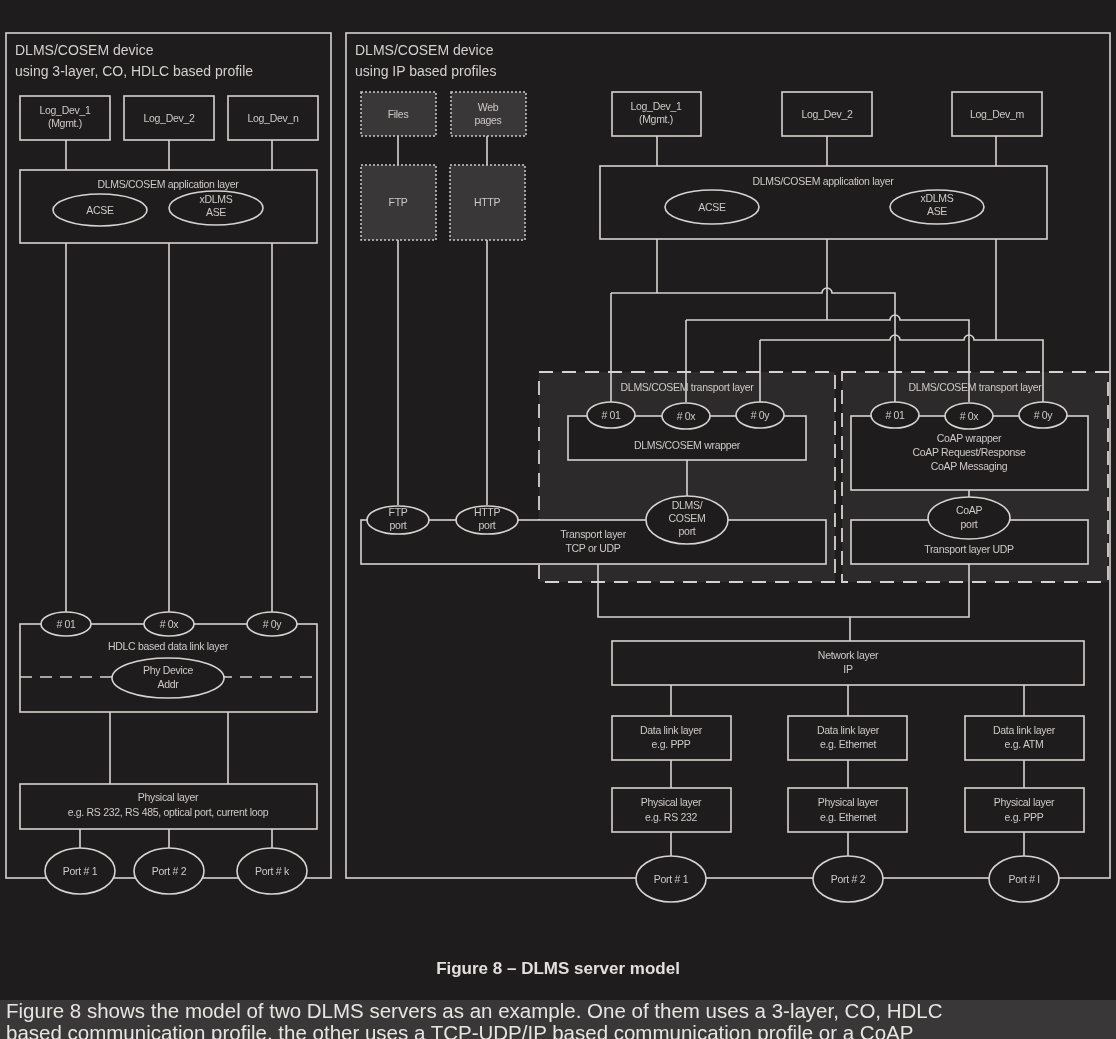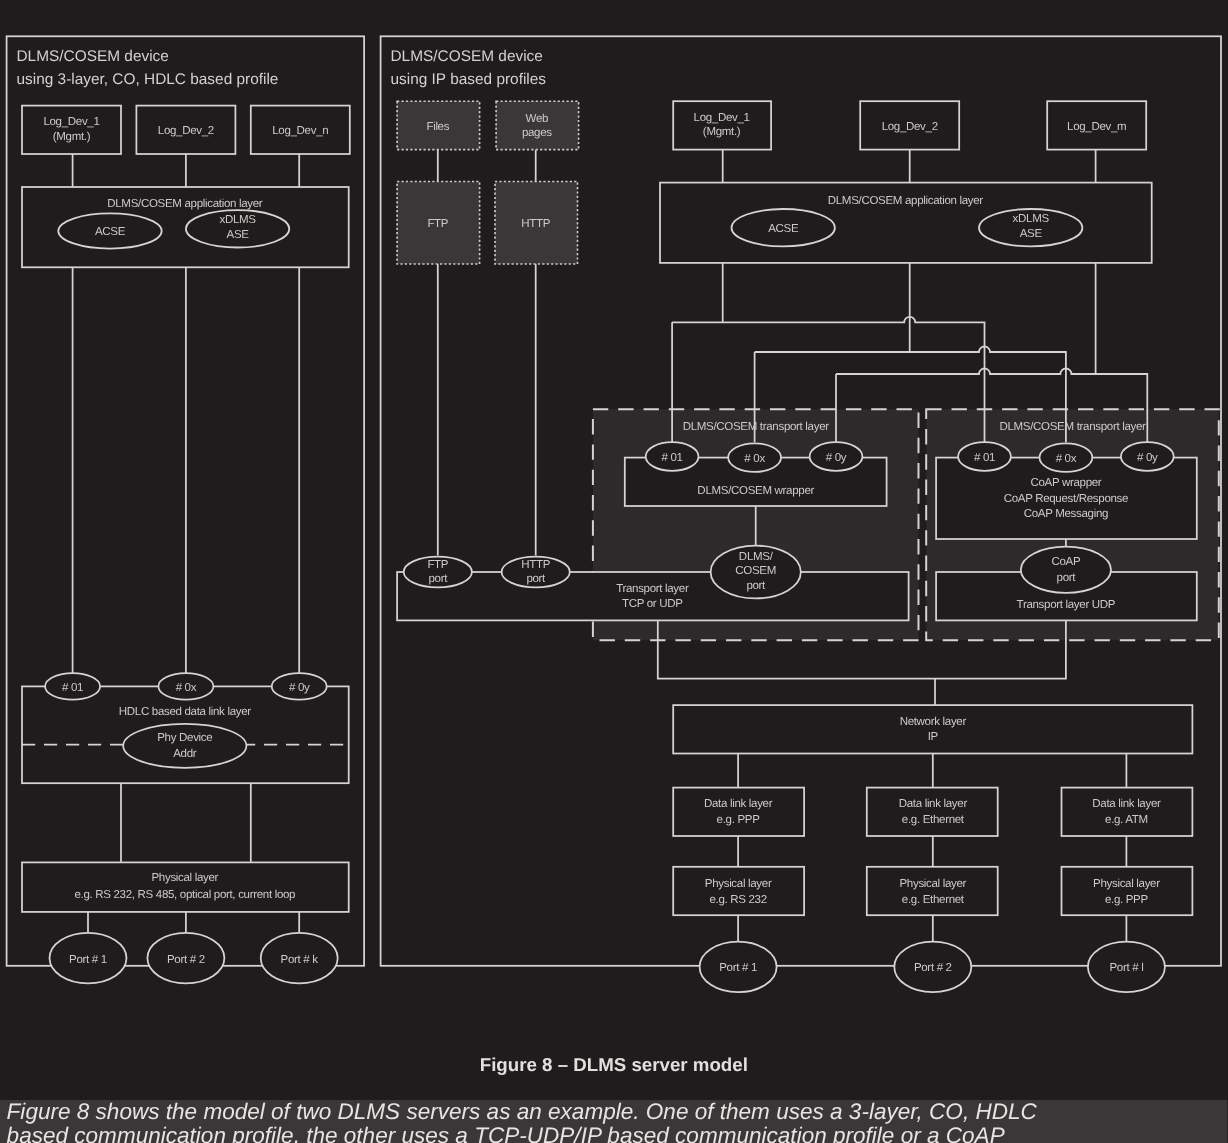--- a/index.html
+++ b/index.html
@@ -9,21 +9,21 @@
   .t-title { font-size:14px; fill:#d6d0ce; }
   .t-small { font-size:10.5px; fill:#cfc9c7; letter-spacing:-0.3px; }
   .ln { stroke:#d8d2d0; stroke-width:1.6; fill:none; }
   .box { stroke:#d8d2d0; stroke-width:1.6; fill:#1e1c1d; }
   .ell { stroke:#d8d2d0; stroke-width:1.6; fill:#1e1c1d; }
   .dot-box { stroke:#cfc9c7; stroke-width:1.5; stroke-dasharray:2 2; fill:#3a3738; }
   .dash-region { stroke:#d8d2d0; stroke-width:1.8; stroke-dasharray:14 9; fill:#2c2a2b; }
   .dash-line { stroke:#d8d2d0; stroke-width:1.6; stroke-dasharray:12 8; fill:none; }
   #caption { position:absolute; left:0; width:1116px; top:959px; text-align:center; font-weight:bold; font-size:17px; color:#e4dfdd; font-family:"Liberation Sans", sans-serif; }
   #para { position:absolute; left:0; top:1000px; width:1116px; height:60px; background:#3a3738; color:#e8e4e2; font-family:"Liberation Sans", sans-serif; font-size:20.5px; line-height:22px; padding:0 6px; box-sizing:border-box; white-space:nowrap; overflow:hidden; }
-  #para span { display:block;font-style:italic; }
+  #para span { display:block; }
 </style>
 </head>
 <body>
 
 <svg id="diagram" width="1116" height="1000" viewBox="0 0 1116 1000" xmlns="http://www.w3.org/2000/svg">
 
   <g>
     <rect class="box" x="6" y="33" width="325" height="845"></rect>
     <text class="t-title" x="15" y="55">DLMS/COSEM device</text>
     <text class="t-title" x="15" y="76">using 3-layer, CO, HDLC based profile</text>

